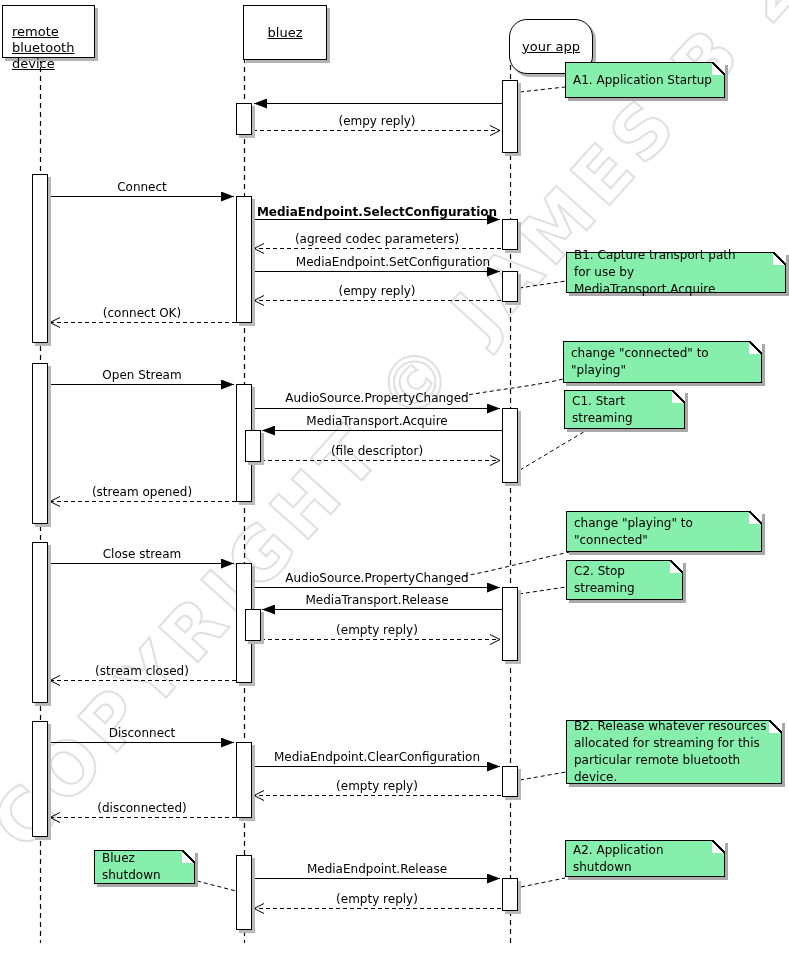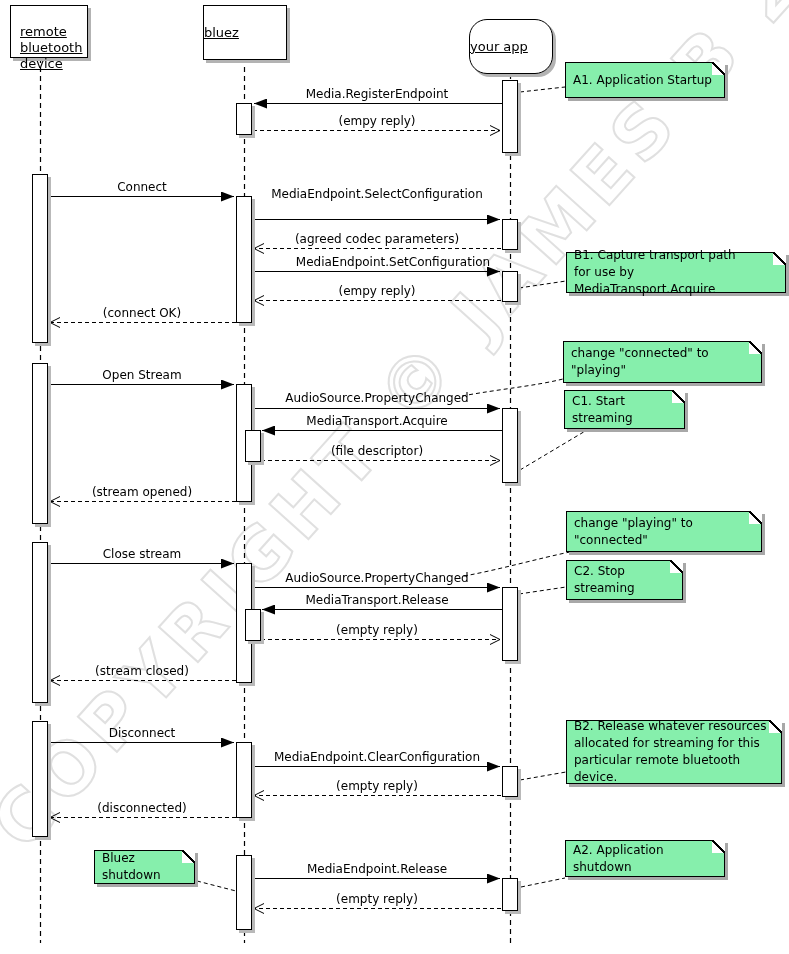--- a/index.html
+++ b/index.html
@@ -18,21 +18,21 @@
     z-index:1;pointer-events:none;
   }
   .layer-svg{position:absolute;left:0;top:0;z-index:2;}
   
   .actor{
     position:absolute;background:#fff;border:1px solid #000;
     box-shadow:3px 3px 0 #b3b3b3;z-index:3;
     font-size:13px;line-height:16px;
   }
   .actor .nm{text-decoration:underline;}
-  .actor.center{display:flex;align-items:center;}
+  .actor.center{display:flex;align-items:center;justify-content:center;margin-left:40px;}
   .actor.multiline{padding:2px 0 0 9px;box-sizing:border-box;white-space:pre-line;}
   
   .act{
     position:absolute;width:14px;background:#fff;border:1px solid #000;
     box-shadow:3px 3px 0 #b9b9b9;z-index:3;box-sizing:content-box;
   }
   
   .msg{
     position:absolute;font-size:12px;line-height:14px;text-align:center;
     z-index:4;white-space:nowrap;
@@ -110,21 +110,21 @@
       <path d="M462,396 C500,389 535,386 563,379"></path>
       <line x1="520" y1="470" x2="587" y2="430"></line>
       <path d="M464,576 C498,570 540,558 570,552"></path>
       <line x1="519" y1="594" x2="566" y2="587"></line>
       <line x1="520" y1="780" x2="566" y2="772"></line>
       <line x1="197" y1="881" x2="236" y2="891"></line>
       <line x1="521" y1="887" x2="565" y2="878"></line>
     </g>
   </svg>
 
-  <div class="actor multiline" style="left:10px;top:5px;width:78px;height:53px;">
+  <div class="actor multiline" style="left:2px;top:5px;width:93px;height:53px;">
     <span class="nm">remote
 bluetooth
 device</span>
   </div>
   <div class="actor center" style="left:203px;top:5px;width:82px;height:53px;">
     <span class="nm">bluez</span>
   </div>
   <div class="actor center" style="left:469px;top:19px;width:82px;height:53px;border-radius:18px;">
     <span class="nm">your app</span>
   </div>
@@ -147,25 +147,24 @@
   <div class="act" style="left:502px;top:587px;height:72px;"></div>
   <div class="act" style="left:245px;top:609px;height:30px;"></div>
 
   <div class="act" style="left:32px;top:721px;height:114px;"></div>
   <div class="act" style="left:236px;top:742px;height:74px;"></div>
   <div class="act" style="left:502px;top:766px;height:29px;"></div>
 
   <div class="act" style="left:236px;top:855px;height:73px;"></div>
   <div class="act" style="left:502px;top:878px;height:31px;"></div>
 
-  <div class="msg" style="left:250px;top:87px;width:254px;">Media.RegisterEndpoint</div>
   <div class="msg" style="left:250px;top:114px;width:254px;">(empy reply)</div>
 
   <div class="msg" style="left:47px;top:180px;width:190px;">Connect</div>
-  <div class="msg" style="left:250px;top:187px;width:254px;">MediaEndpoint.SelectConfiguration</div>
+  <div class="msg" style="left:250px;top:205px;width:254px;font-weight:bold;">MediaEndpoint.SelectConfiguration</div>
   <div class="msg" style="left:250px;top:232px;width:254px;">(agreed codec parameters)</div>
   <div class="msg" style="left:266px;top:255px;width:254px;">MediaEndpoint.SetConfiguration</div>
   <div class="msg" style="left:250px;top:284px;width:254px;">(empy reply)</div>
   <div class="msg" style="left:47px;top:306px;width:190px;">(connect OK)</div>
 
   <div class="msg" style="left:47px;top:368px;width:190px;">Open Stream</div>
   <div class="msg" style="left:250px;top:391px;width:254px;">AudioSource.PropertyChanged</div>
   <div class="msg" style="left:250px;top:414px;width:254px;">MediaTransport.Acquire</div>
   <div class="msg" style="left:250px;top:444px;width:254px;">(file descriptor)</div>
   <div class="msg" style="left:47px;top:485px;width:190px;">(stream opened)</div>

